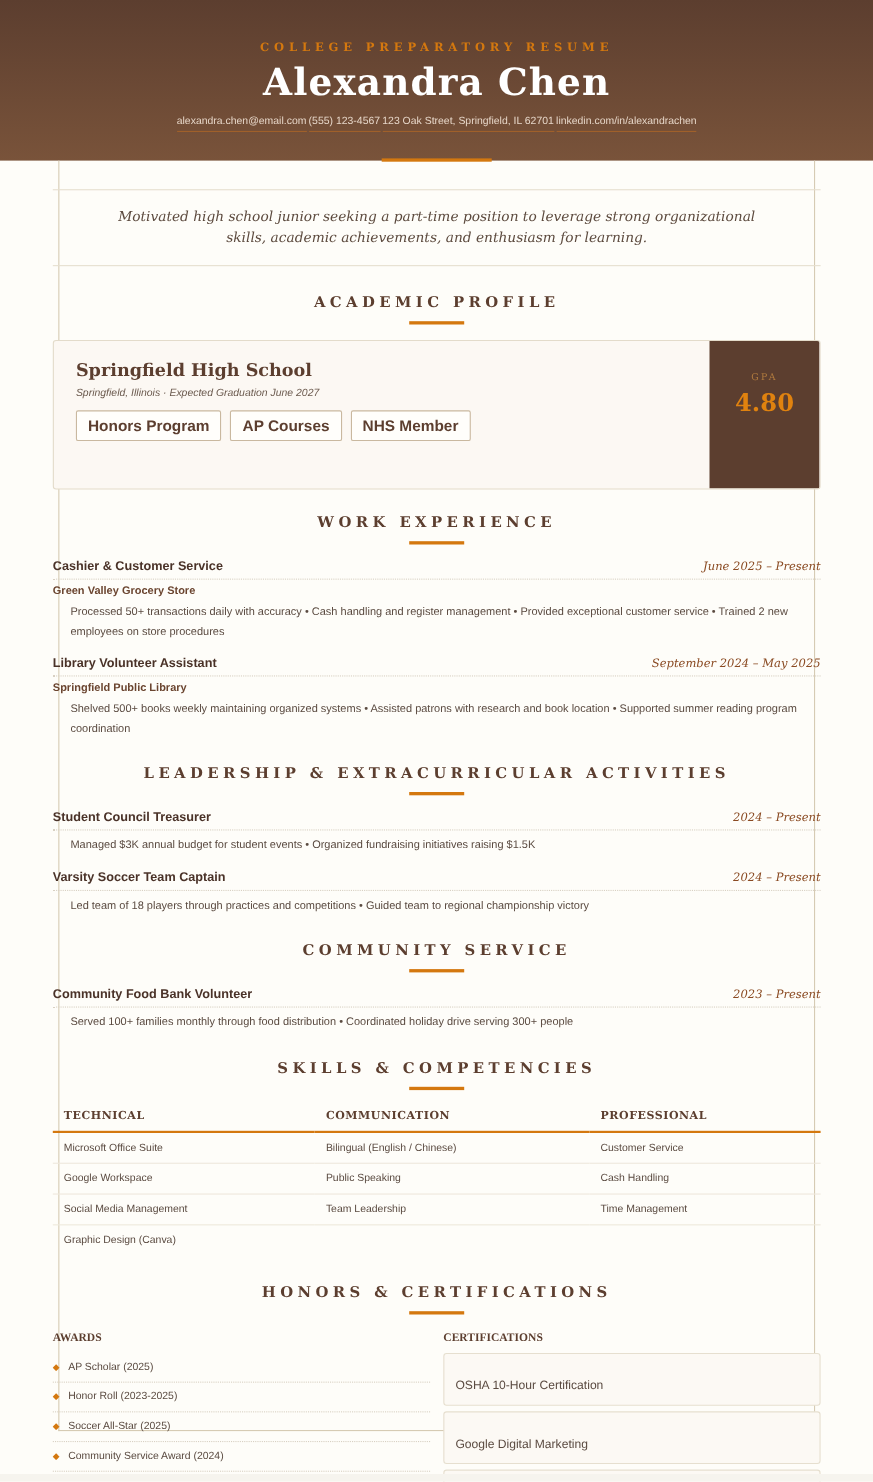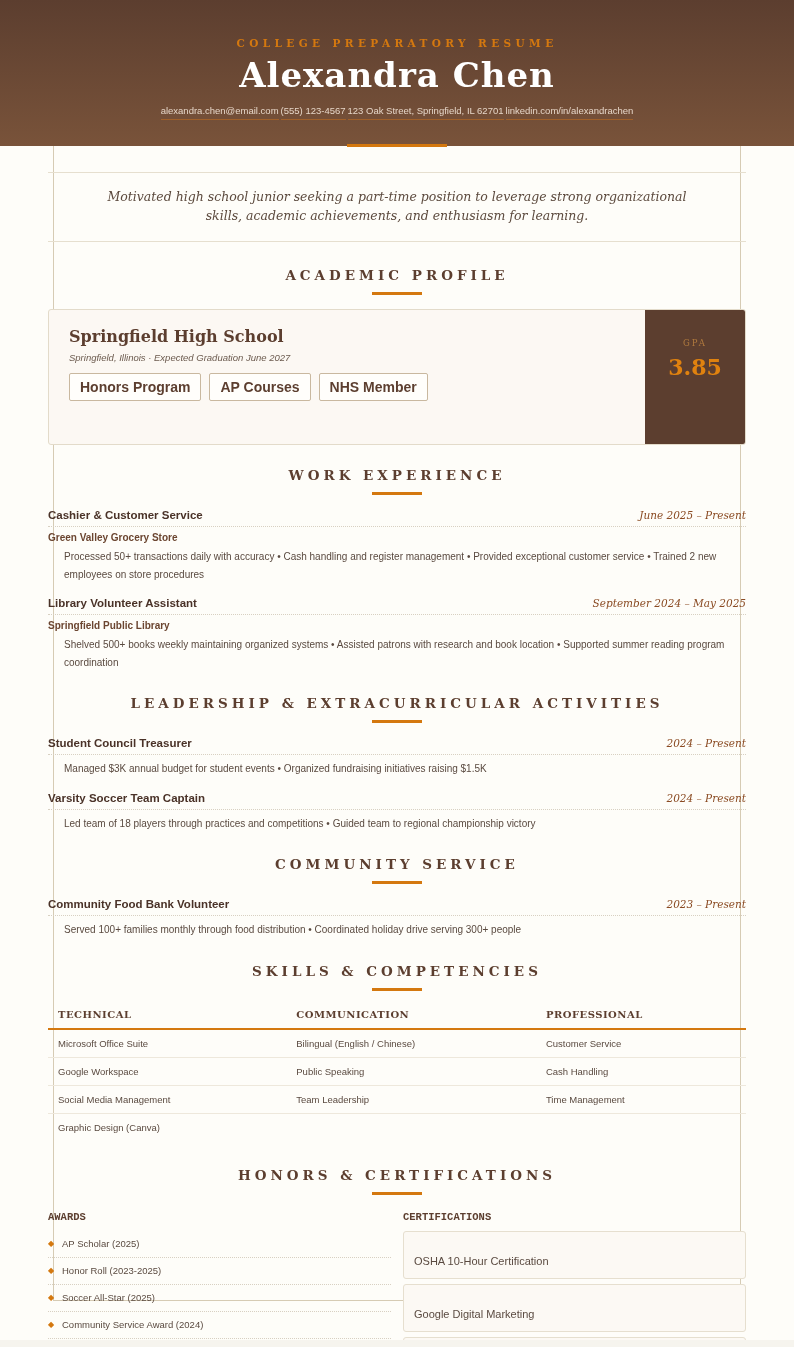--- a/index.html
+++ b/index.html
@@ -188,21 +188,21 @@
     color: #5a4a40;
     padding: 8px 10px;
     height: 27.5px;
     border-bottom: 1px solid #eee8dc;
   }
   .skills-table tr:last-child td { border-bottom: none; }
   .honors-title { margin-top: 26px; }
   .honors-grid { margin-top: 16px; display: flex; gap: 12px; }
   .honors-col { flex: 1; }
   .col-title {
-    font-family: Liberation Mono, monospace;
+    font-family: Liberation Serif, serif;
     font-weight: bold;
     font-size: 10.5px;
     color: #5c3e2f;
     margin-bottom: 8px;
   }
   .award {
     display: flex; align-items: center;
     height: 27px;
     border-bottom: 1px dotted #d8d0c2;
     font-size: 9.5px;
@@ -252,21 +252,21 @@
       <div class="school-name">Springfield High School</div>
       <div class="school-meta">Springfield, Illinois · Expected Graduation June 2027</div>
       <div class="tags">
         <span class="tag">Honors Program</span>
         <span class="tag">AP Courses</span>
         <span class="tag">NHS Member</span>
       </div>
     </div>
     <div class="gpa-box">
       <div class="gpa-label">GPA</div>
-      <div class="gpa-value">3.85</div>
+      <div class="gpa-value">4.80</div>
     </div>
   </div>
 
   <h2 class="sec-title work-title">WORK EXPERIENCE</h2>
   <div class="sec-rule"></div>
   <div class="entry">
     <div class="entry-head">
       <span class="entry-role">Cashier &amp; Customer Service</span>
       <span class="entry-date">June 2025 – Present</span>
     </div>

